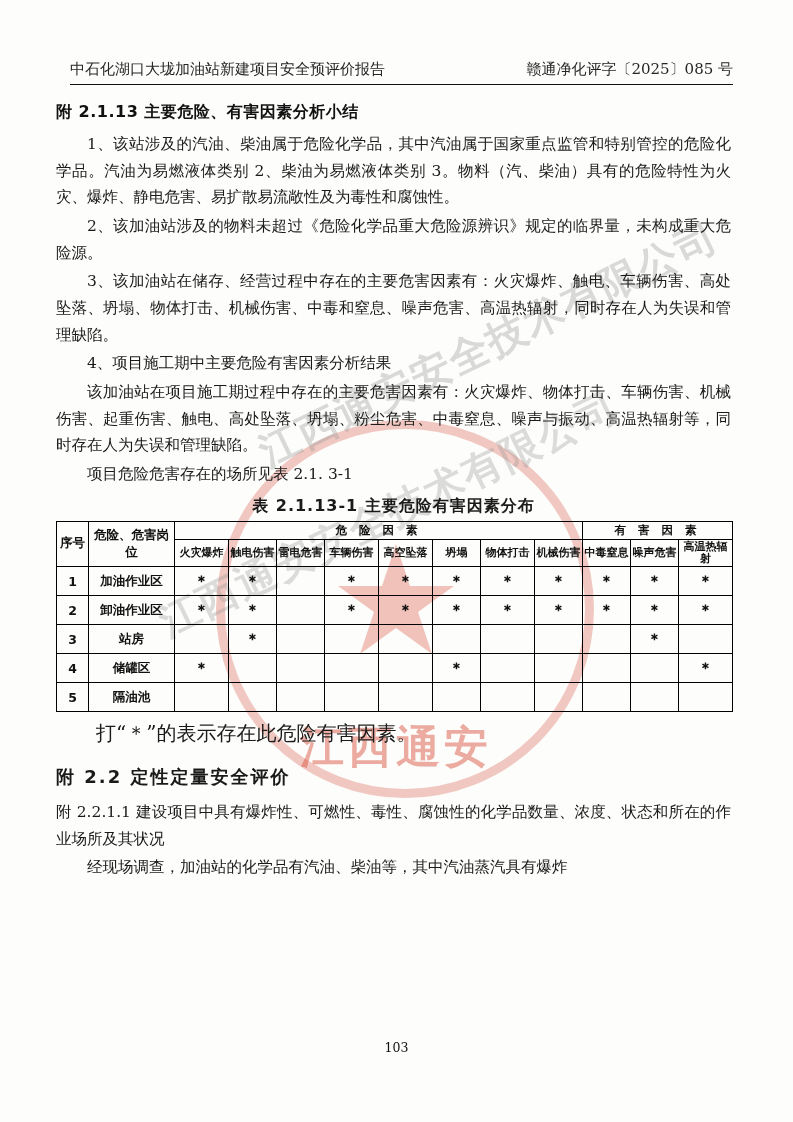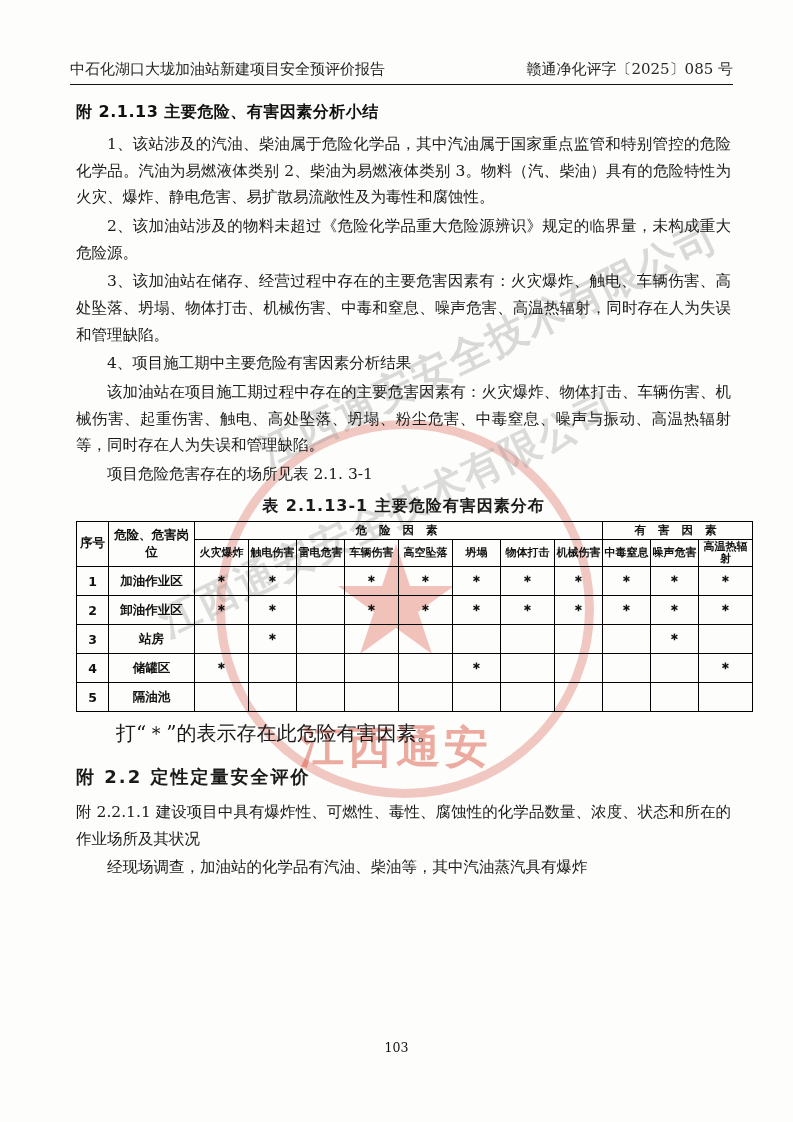--- a/index.html
+++ b/index.html
@@ -93,21 +93,21 @@
     position: absolute;
     left: 70px;
     right: 60px;
     top: 84px;
     border-bottom: 1px solid #111;
   }
 
   
   .content {
     position: absolute;
-    left: 76px;
+    left: 56px;
     right: 62px;
     top: 96px;
   }
   .h-sub {
     font-size: 16px;
     font-weight: bold;
     color: #111;
     margin: 6px 0 8px 0;
     letter-spacing: 0.5px;
   }

